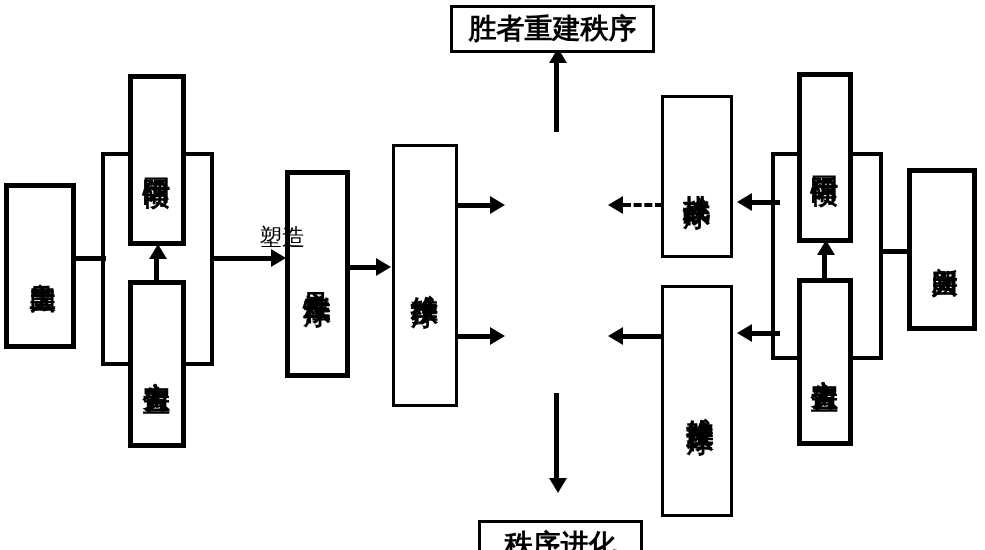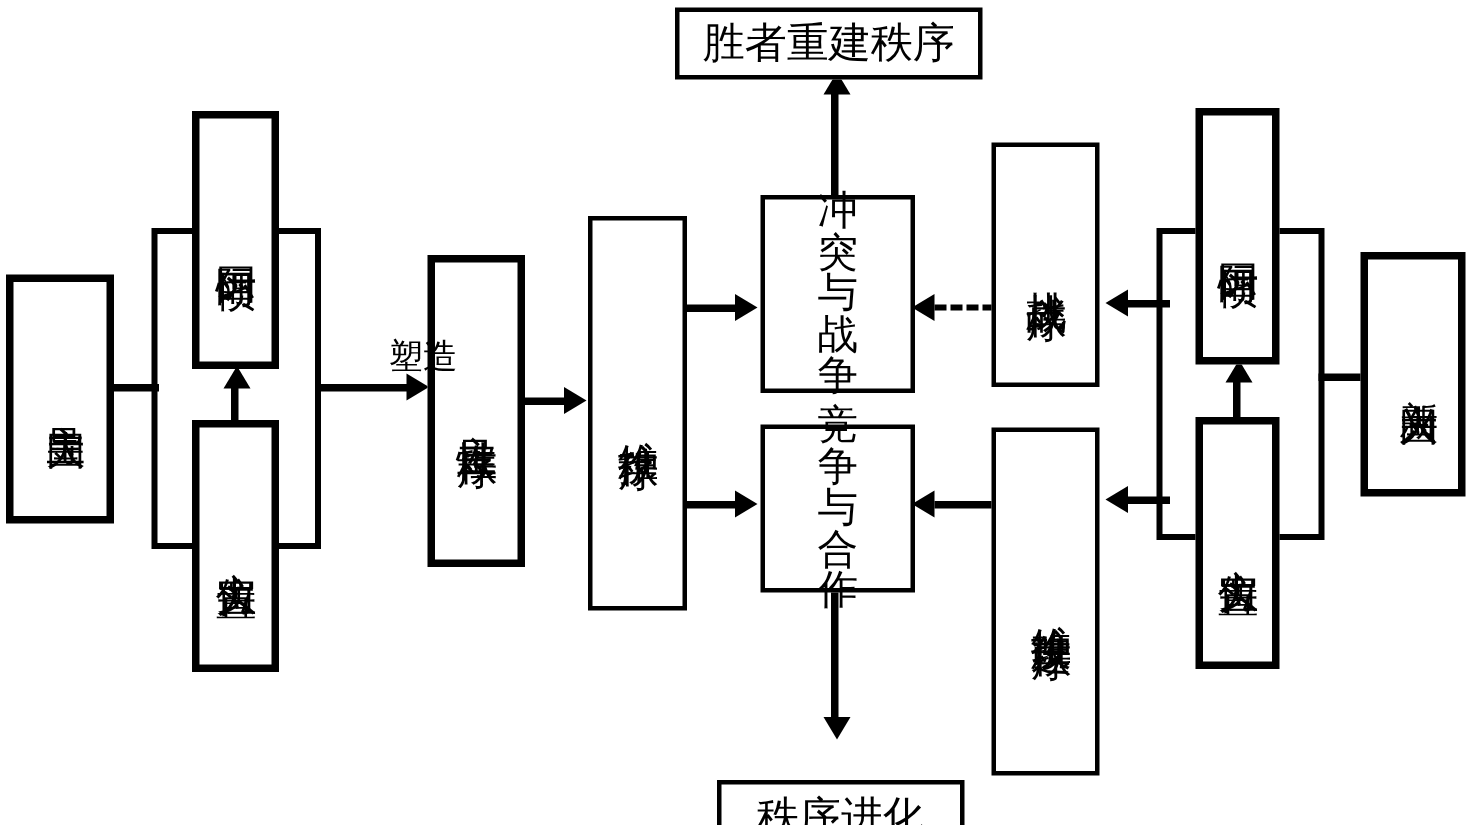--- a/index.html
+++ b/index.html
@@ -20,21 +20,22 @@
     justify-content:center;
     text-align:center;
     color:#000;
     z-index:5;
   }
   .box.thick{border-width:5px;}
   .box .lbl{
     display:block;
     line-height:1.02;
     letter-spacing:0px;
-    font-weight:400;
+    font-weight:700;
+    text-align:right;
   }
   
   .vert .lbl{
     writing-mode:vertical-rl;
     text-orientation:upright;
     line-height:1.0;
     letter-spacing:2px;
   }
   .wrap2 .lbl{width:1.25em;word-break:break-all;}
 
@@ -98,27 +99,21 @@
   <div class="box vert" style="left:392px;top:144px;width:66px;height:263px;font-size:27px;border-width:3px;">
     <span class="lbl">维护秩序</span>
   </div>
 
   <div class="line" style="left:458px;top:203px;width:34px;height:5px;"></div>
   <div class="arrow ar-right" style="left:490px;top:196px;"></div>
 
   <div class="line" style="left:458px;top:334px;width:34px;height:5px;"></div>
   <div class="arrow ar-right" style="left:490px;top:327px;"></div>
 
-  <div class="box wrap2" style="left:507px;top:130px;width:103px;height:132px;font-size:27px;border-width:3px;">
-    <span class="lbl">冲突与战争</span>
-  </div>
 
-  <div class="box wrap2" style="left:507px;top:283px;width:103px;height:112px;font-size:27px;border-width:3px;">
-    <span class="lbl">竞争与合作</span>
-  </div>
 
   <div class="line" style="left:554px;top:60px;width:5px;height:72px;"></div>
   <div class="arrow ar-up" style="left:549px;top:48px;"></div>
 
   <div class="box" style="left:450px;top:5px;width:205px;height:48px;font-size:28px;border-width:3px;">
     <span class="lbl">胜者重建秩序</span>
   </div>
 
   <div class="line" style="left:554px;top:393px;width:5px;height:88px;"></div>
   <div class="arrow ar-down" style="left:549px;top:478px;"></div>

